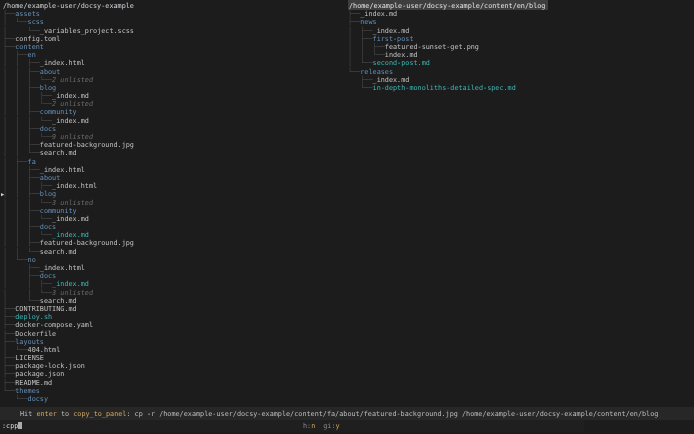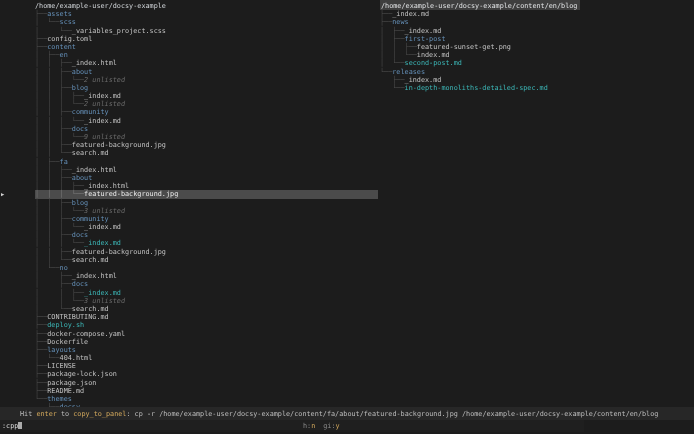--- a/index.html
+++ b/index.html
@@ -5,21 +5,21 @@
   html,body{margin:0;padding:0;background:#111;}
   .screen{
     position:relative;
     width:694px;height:434px;
     background:var(--background);
     font-family:"DejaVu Sans Mono","Liberation Mono",monospace;
     font-size:6.8px;
     overflow:hidden;
     cursor:default;
   }
-  .panel{position:absolute;top:2px;margin-left:32px;}
+  .panel{position:absolute;top:2px;}
   .panel-left{left:3px;width:343px;}
   .panel-right{left:348px;width:343px;}
   .tl{height:8.2px;line-height:8.2px;white-space:pre;}
   .tl.sel{background:var(--panel-selected-row-bg);}
   .tl.sel .c-file{color:#ececec;}
   .tl.sel .c-pre{color:#7a7a7a;}
   .c-pre{color:var(--tree-guides);}
   .c-dir{color:var(--directory);}
   .c-file{color:var(--file);}
   .c-special{color:var(--special-file);}
@@ -79,21 +79,20 @@
       <div class="tl"><span class="c-pre">│  │  ├──</span><span class="c-dir">community</span></div>
       <div class="tl"><span class="c-pre">│  │  │  └──</span><span class="c-file">_index.md</span></div>
       <div class="tl"><span class="c-pre">│  │  ├──</span><span class="c-dir">docs</span></div>
       <div class="tl"><span class="c-pre">│  │  │  └──</span><span class="c-unlisted">9 unlisted</span></div>
       <div class="tl"><span class="c-pre">│  │  ├──</span><span class="c-file">featured-background.jpg</span></div>
       <div class="tl"><span class="c-pre">│  │  └──</span><span class="c-file">search.md</span></div>
       <div class="tl"><span class="c-pre">│  ├──</span><span class="c-dir">fa</span></div>
       <div class="tl"><span class="c-pre">│  │  ├──</span><span class="c-file">_index.html</span></div>
       <div class="tl"><span class="c-pre">│  │  ├──</span><span class="c-dir">about</span></div>
       <div class="tl"><span class="c-pre">│  │  │  ├──</span><span class="c-file">_index.html</span></div>
-      <div class="tl sel"><span class="c-pre">│  │  │  └──</span><span class="c-file">featured-background.jpg</span></div>
       <div class="tl"><span class="c-pre">│  │  ├──</span><span class="c-dir">blog</span></div>
       <div class="tl"><span class="c-pre">│  │  │  └──</span><span class="c-unlisted">3 unlisted</span></div>
       <div class="tl"><span class="c-pre">│  │  ├──</span><span class="c-dir">community</span></div>
       <div class="tl"><span class="c-pre">│  │  │  └──</span><span class="c-file">_index.md</span></div>
       <div class="tl"><span class="c-pre">│  │  ├──</span><span class="c-dir">docs</span></div>
       <div class="tl"><span class="c-pre">│  │  │  └──</span><span class="c-special">_index.md</span></div>
       <div class="tl"><span class="c-pre">│  │  ├──</span><span class="c-file">featured-background.jpg</span></div>
       <div class="tl"><span class="c-pre">│  │  └──</span><span class="c-file">search.md</span></div>
       <div class="tl"><span class="c-pre">│  └──</span><span class="c-dir">no</span></div>
       <div class="tl"><span class="c-pre">│     ├──</span><span class="c-file">_index.html</span></div>

